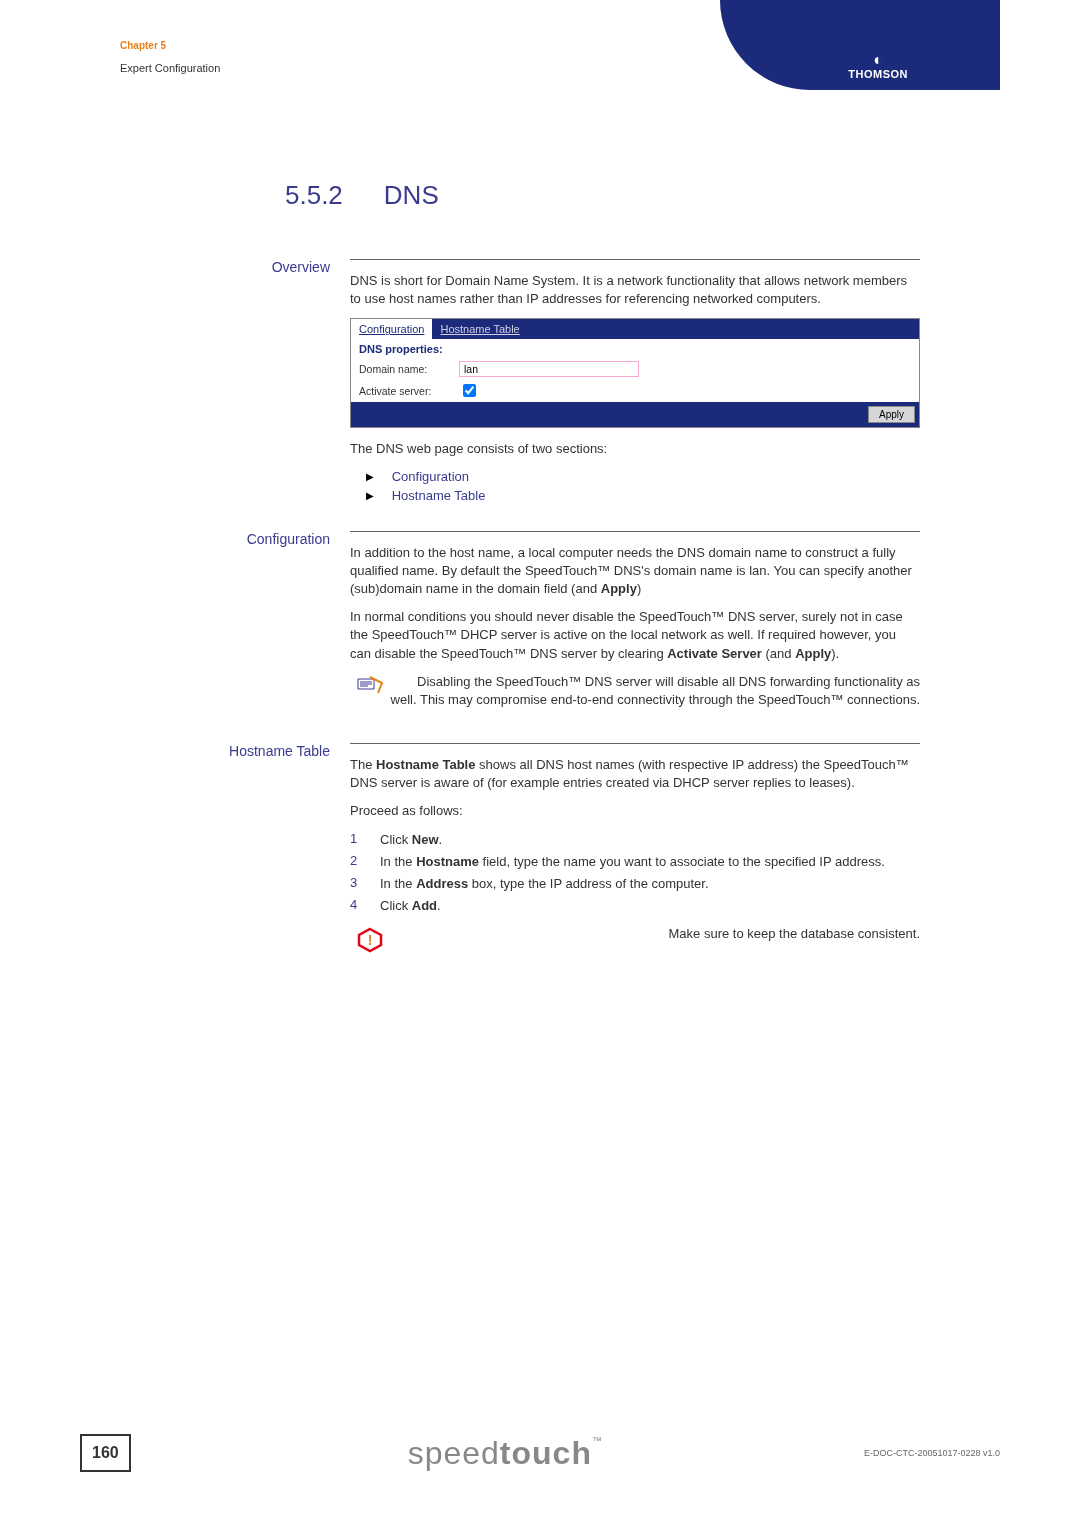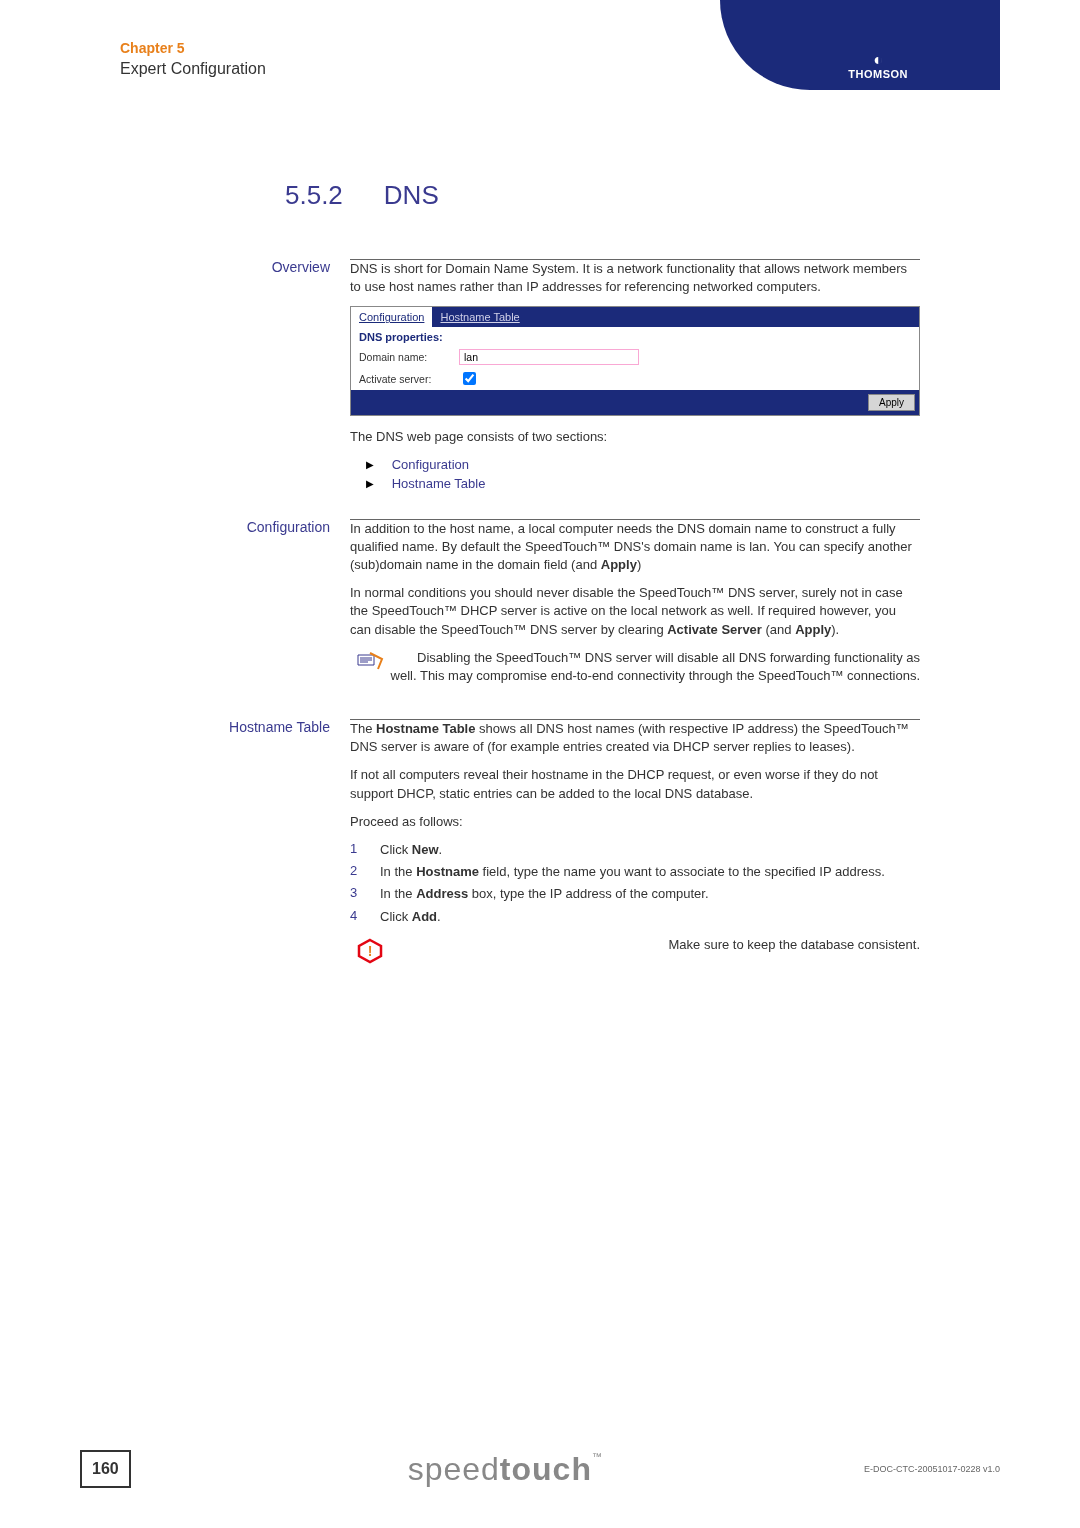--- a/index.html
+++ b/index.html
@@ -21,26 +21,26 @@
       box-sizing: border-box;
       position: relative;
     }
     .header {
       position: relative;
       height: 60px;
     }
     .chapter-label {
       color: #E8801B;
       font-weight: bold;
-      font-size: 14px;
+      font-size: 10px;
     }
     .chapter-sub {
       color: #333;
-      font-size: 16px;
-      margin-top: 4px;
+      font-size: 11px;
+      margin-top: 11px;
     }
     .header-curve {
       position: absolute;
       top: -40px;
       right: -80px;
       width: 280px;
       height: 90px;
       background: #1B2A7A;
       border-bottom-left-radius: 90px 90px;
     }
@@ -88,20 +88,21 @@
       padding-right: 20px;
       box-sizing: border-box;
     }
     .left-col .label {
       color: #3A3A8F;
       font-size: 14px;
     }
     .right-col {
       flex: 1;
       border-top: 1px solid #666;
+      padding-top: 12px;
     }
     .right-col p {
       margin: 0 0 10px 0;
       line-height: 1.4;
     }
     .screenshot {
       margin: 8px 0 12px 0;
       border: 1px solid #888;
     }
     .tab-bar {
@@ -203,21 +204,21 @@
       color: #3A3A8F;
       width: 30px;
       flex-shrink: 0;
     }
     .ol-text {
       flex: 1;
       line-height: 1.4;
     }
     .footer {
       position: absolute;
-      bottom: 40px;
+      bottom: 56px;
       left: 0;
       right: 0;
       display: flex;
       align-items: center;
       justify-content: space-between;
       padding: 0 80px;
       box-sizing: border-box;
     }
     .page-num {
       border: 2px solid #333;
@@ -332,21 +333,20 @@
   </div>
 
   <div class="content-row" style="margin-top:24px">
     <div class="left-col">
         <div class="label">Hostname Table</div>
       </div>
     <div class="right-col">
       <p>
         <span>The </span><b>Hostname Table</b><span> shows all DNS host names (with respective IP address) the SpeedTouch™ DNS server is aware of (for example entries created via DHCP server replies to leases).</span>
       </p>
-      <p>If not all computers reveal their hostname in the DHCP request, or even worse if they do not support DHCP, static entries can be added to the local DNS database.</p>
       <p>Proceed as follows:</p>
 
       <div class="ol-row">
         <div class="ol-num">1</div>
         <div class="ol-text"><span>Click </span><b>New</b><span>.</span></div>
       </div>
       <div class="ol-row">
         <div class="ol-num">2</div>
         <div class="ol-text"><span>In the </span><b>Hostname</b><span> field, type the name you want to associate to the specified IP address.</span></div>
       </div>

